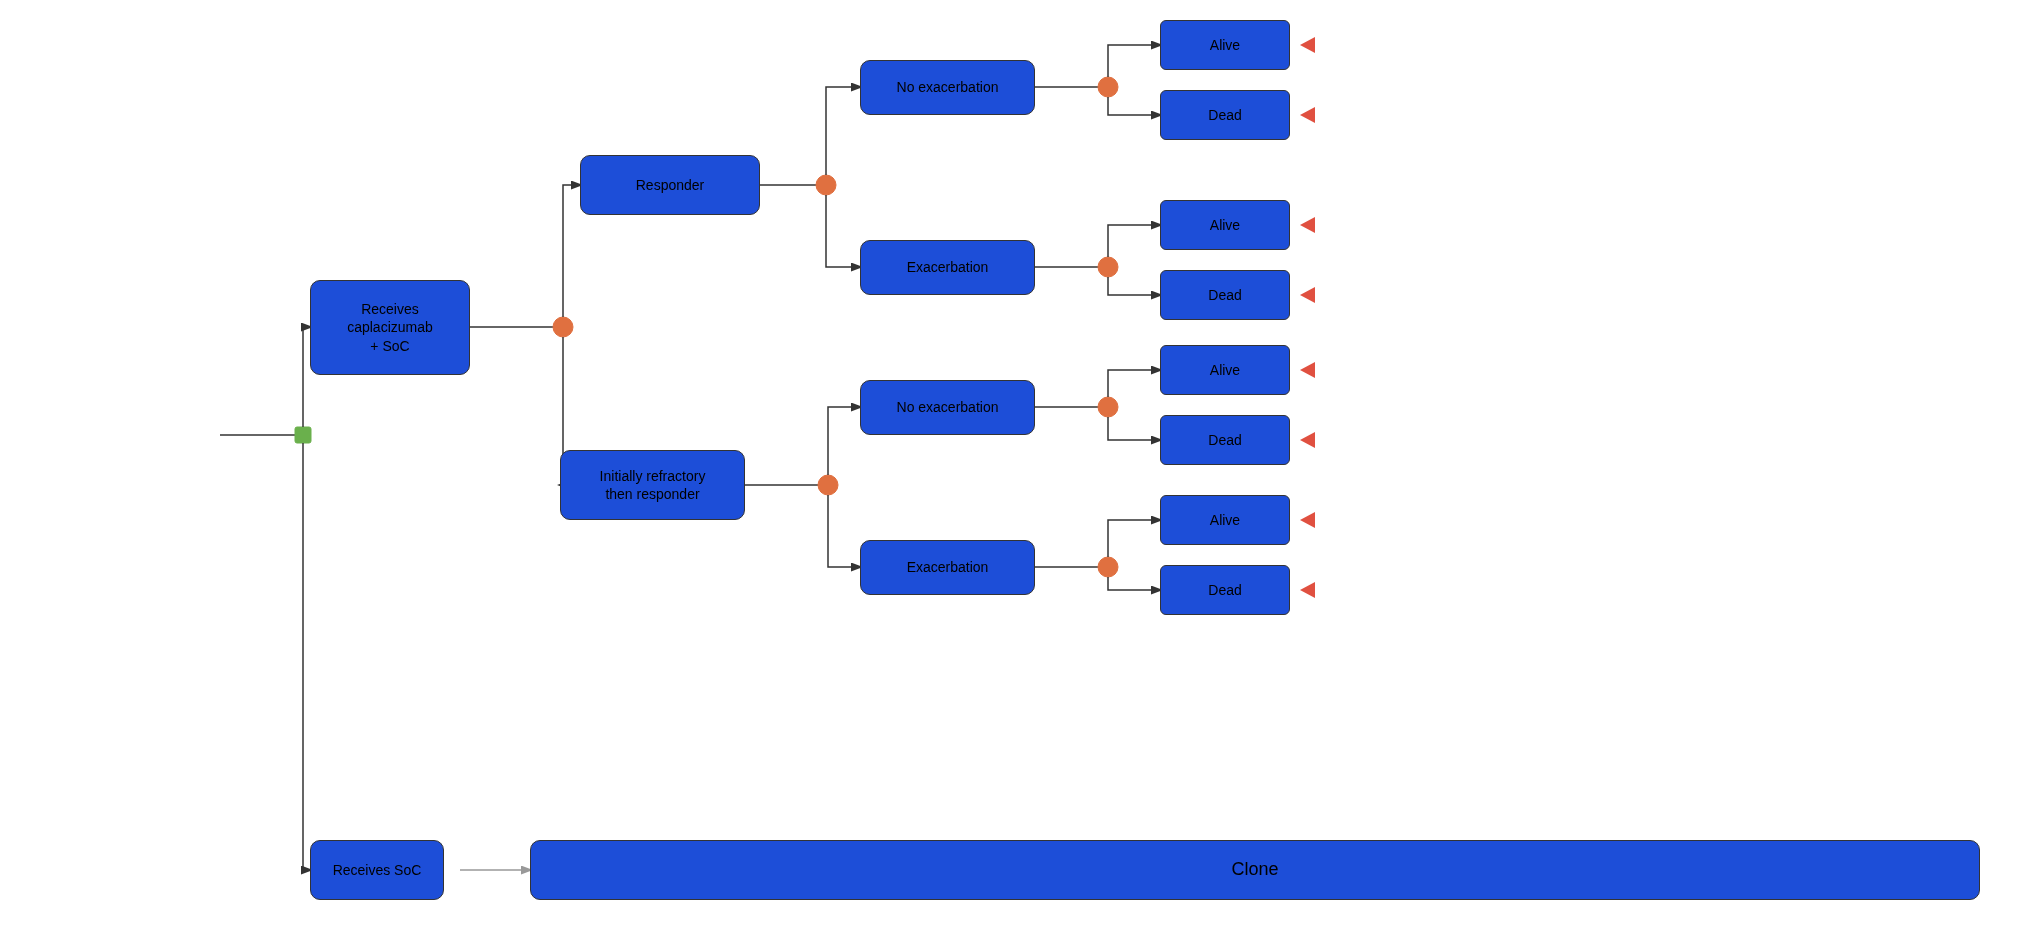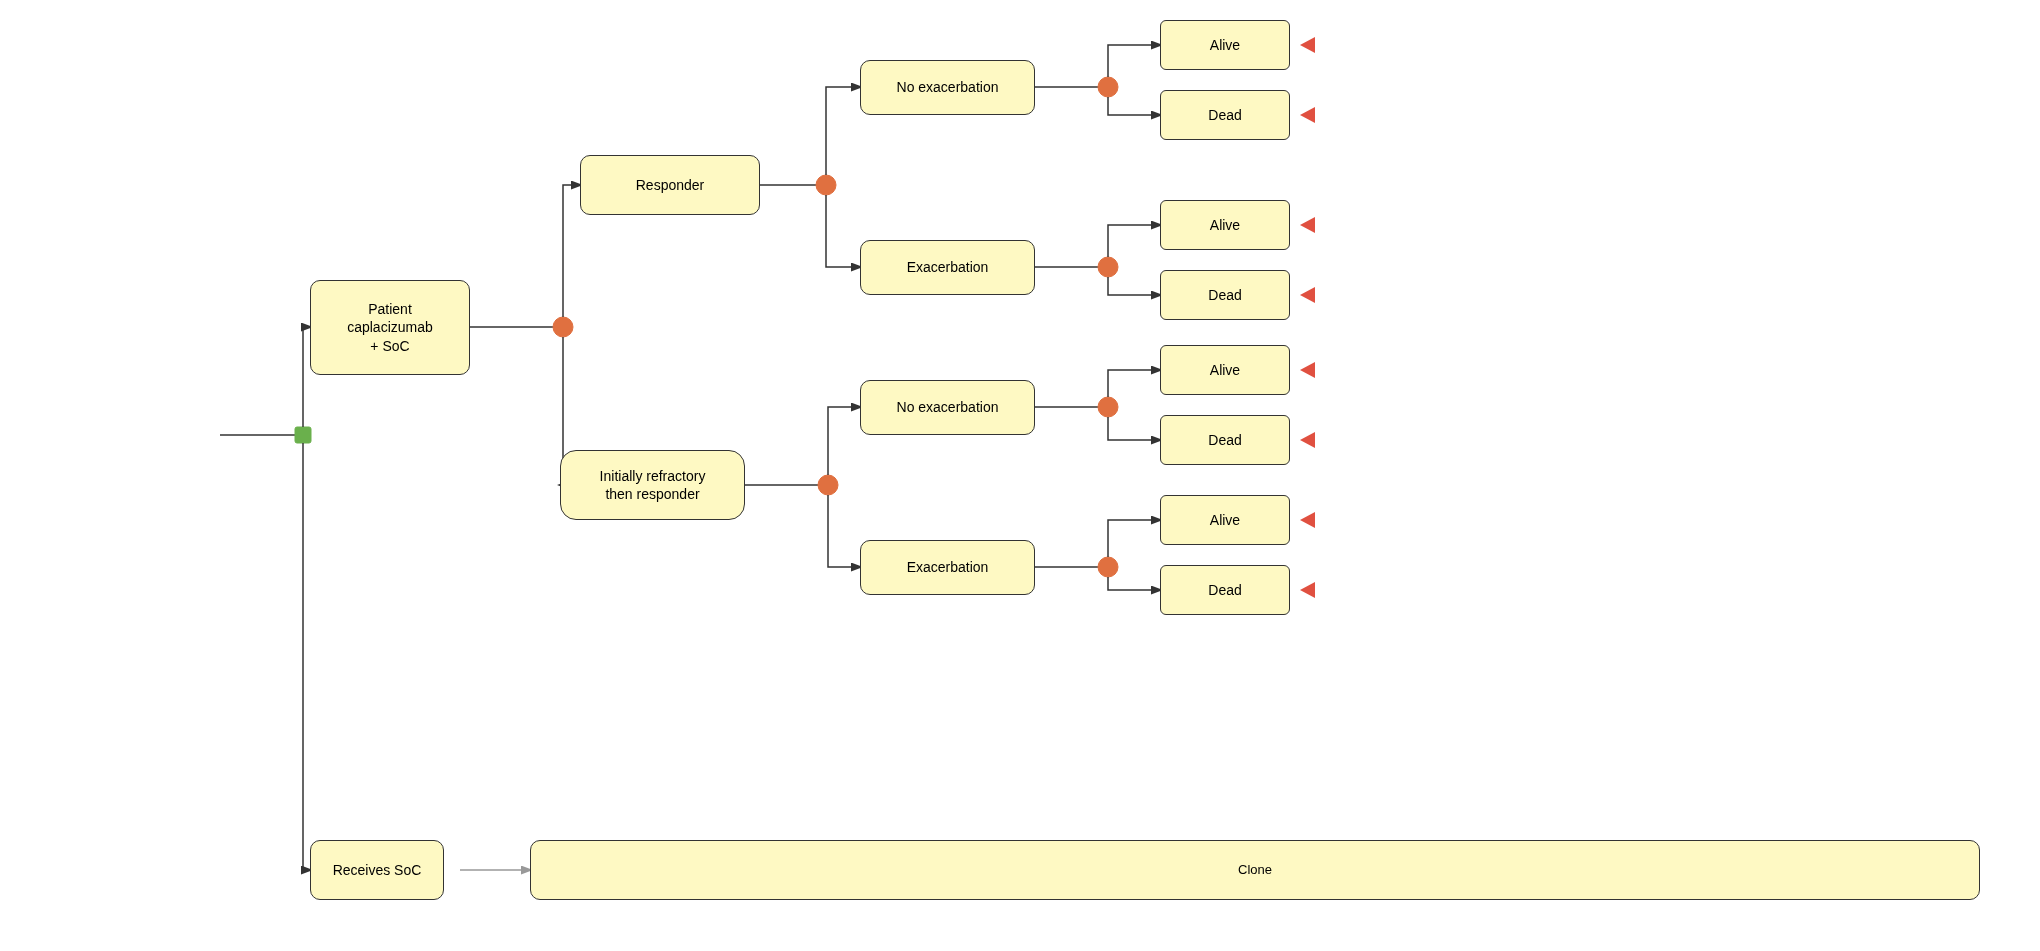--- a/index.html
+++ b/index.html
@@ -20,21 +20,21 @@
     svg#diagram-svg {
       position: absolute;
       top: 0; left: 0;
       width: 2040px;
       height: 951px;
     }
     .node-box {
       position: absolute;
       border: 1.5px solid #333;
       border-radius: 10px;
-      background: #fef9c3;
+      background: #1d4ed8;
       display: flex;
       align-items: center;
       justify-content: center;
       text-align: center;
       font-size: 14px;
       line-height: 1.3;
     }
     .node-box.terminal {
       border-radius: 6px;
     }
@@ -128,38 +128,38 @@
         <path d="M0,0 L0,6 L8,3 z" fill="#333"></path>
       </marker>
       <marker id="arrow-gray" markerWidth="8" markerHeight="8" refX="6" refY="3" orient="auto">
         <path d="M0,0 L0,6 L8,3 z" fill="#999"></path>
       </marker>
     </defs>
   </svg>
 
 
   <div class="node-box" style="left:310px; top:280px; width:160px; height:95px;">
-    <span style="white-space:pre-line;">Patient
+    <span style="white-space:pre-line;">Receives
 caplacizumab
 + SoC</span>
   </div>
 
   <div class="node-box" style="left:310px; top:840px; width:134px; height:60px;">
     <span>Receives SoC</span>
   </div>
 
-  <div class="node-box" style="left:530px; top:840px; width:1450px; height:60px; font-size:13px;text-align:right;">
+  <div class="node-box" style="left:530px; top:840px; width:1450px; height:60px; font-size:18px;text-align:right;">
     <span>Clone</span>
   </div>
 
   <div class="node-box" style="left:580px; top:155px; width:180px; height:60px;">
     <span>Responder</span>
   </div>
 
-  <div class="node-box" style="left:560px; top:450px; width:185px; height:70px;border-radius:16px;">
+  <div class="node-box" style="left:560px; top:450px; width:185px; height:70px;">
     <span style="white-space:pre-line;">Initially refractory
 then responder</span>
   </div>
 
   <div class="node-box" style="left:860px; top:60px; width:175px; height:55px;">
     <span>No exacerbation</span>
   </div>
 
   <div class="node-box" style="left:860px; top:240px; width:175px; height:55px;">
     <span>Exacerbation</span>

